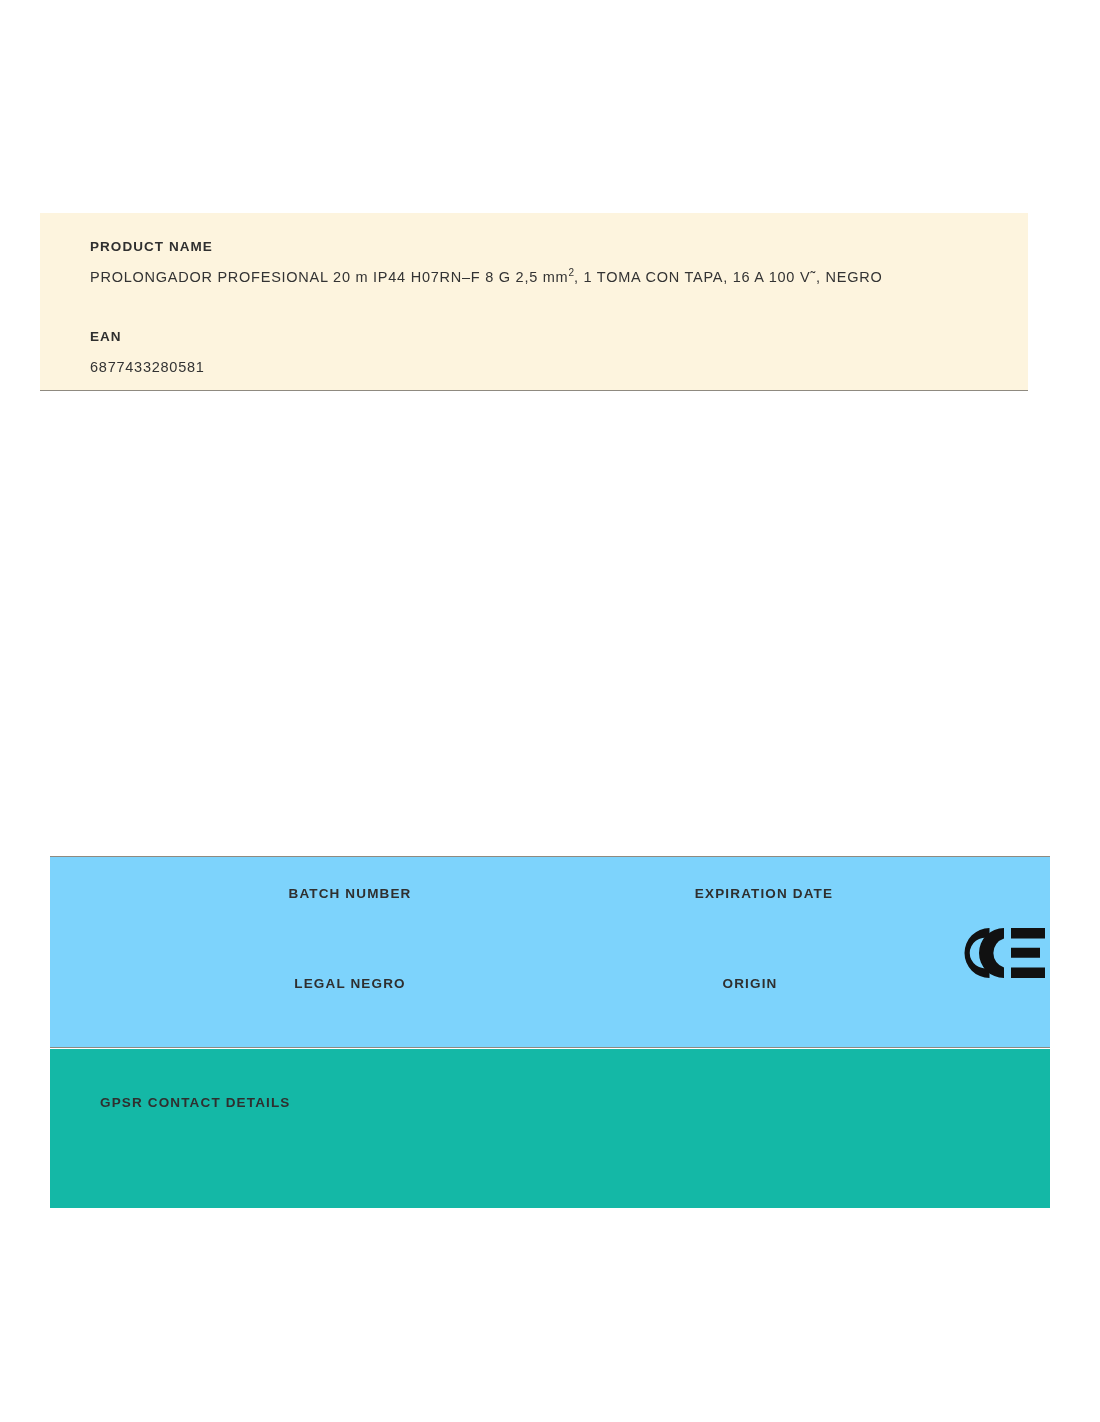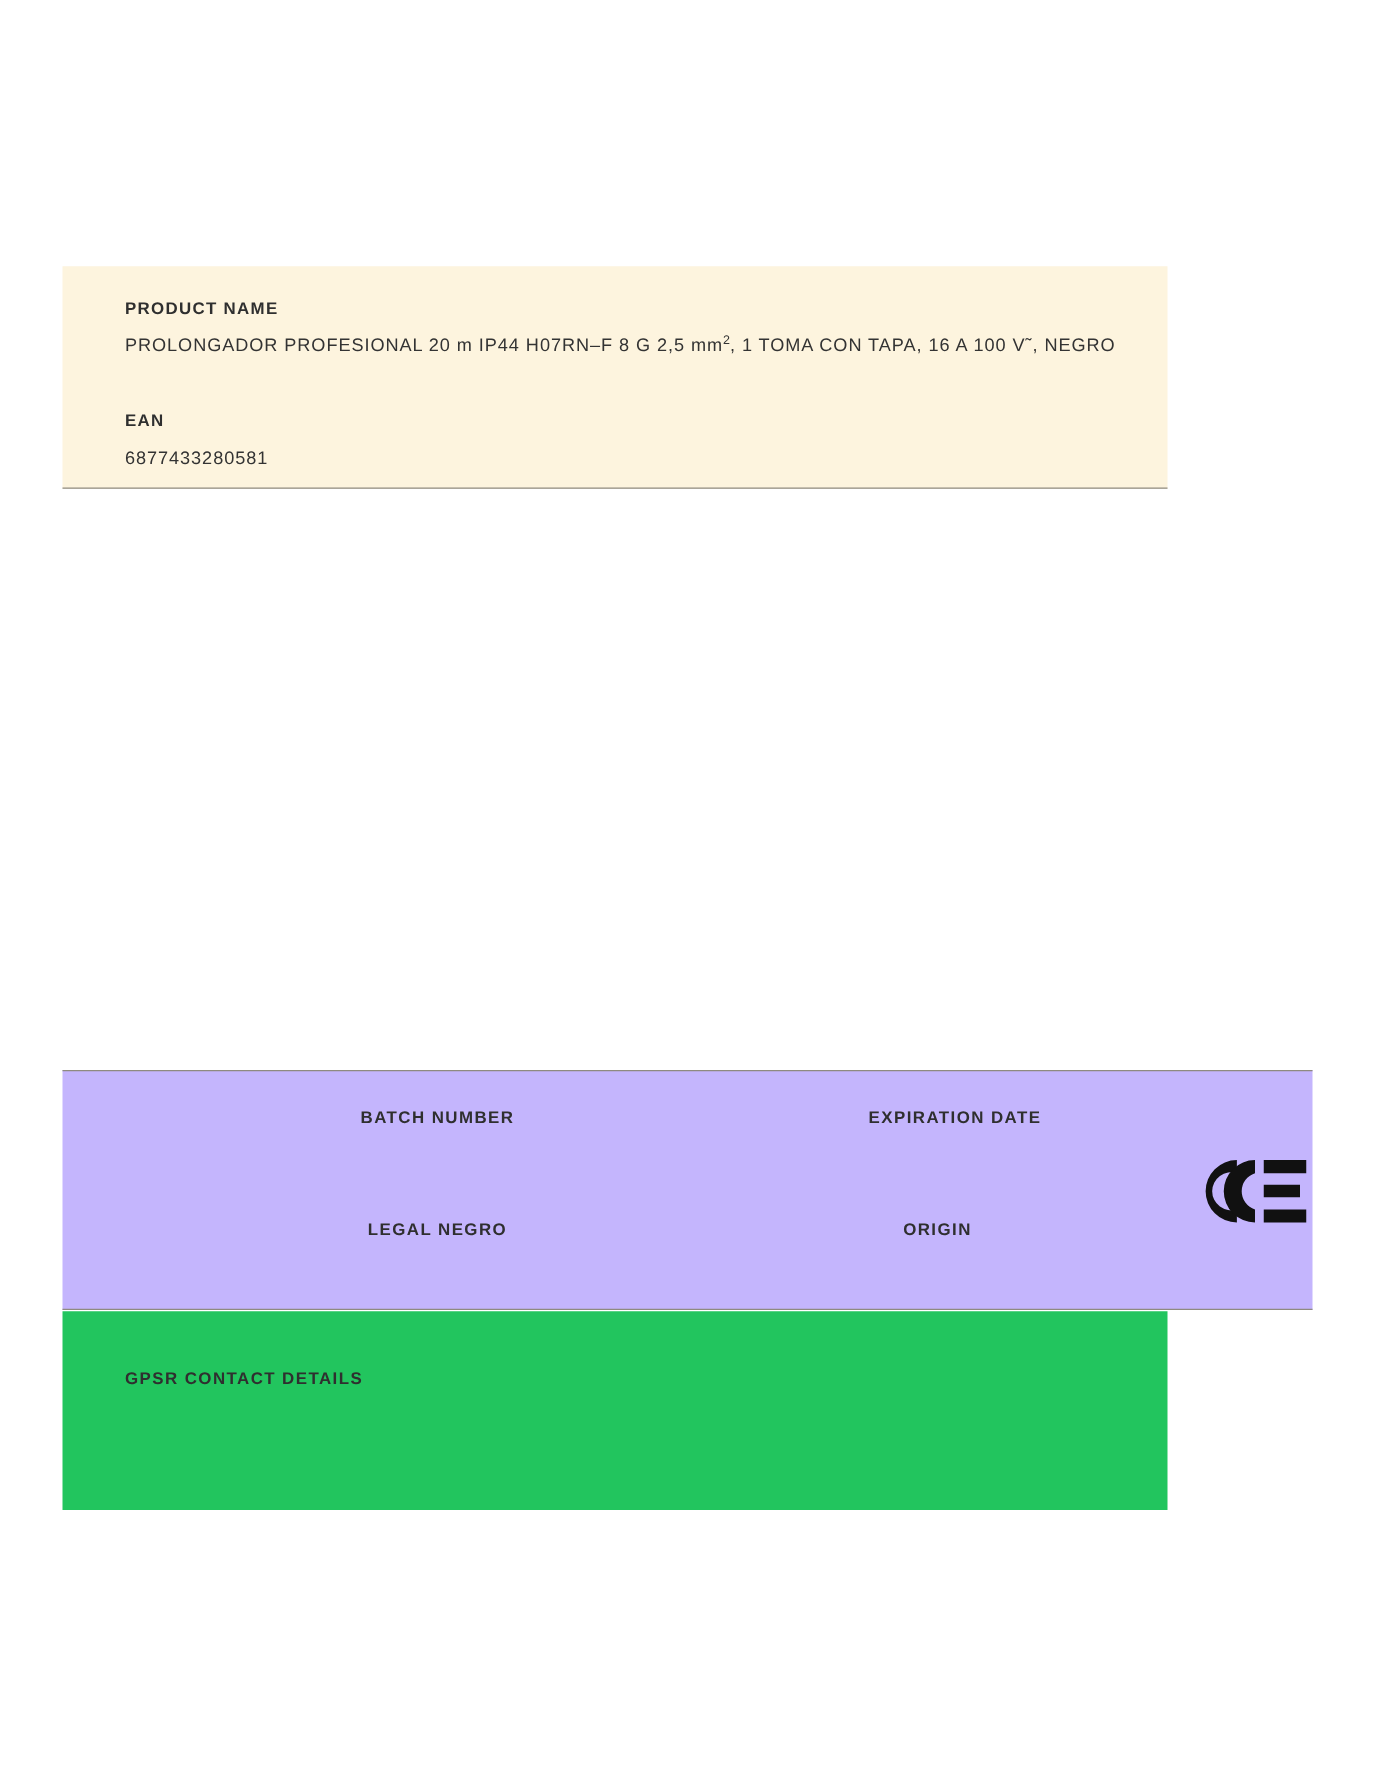--- a/index.html
+++ b/index.html
@@ -20,23 +20,23 @@
     position: absolute;
     left: 0;
     top: 0;
     width: 1100px;
     height: 1422px;
   }
 
   
   .top-block {
     position: absolute;
-    left: 50px;
+    left: 40px;
     top: 213px;
-    width: 884px;
+    width: 988px;
     height: 178px;
     background: #fdf4de;
     box-sizing: border-box;
     text-decoration: underline;
   }
   .top-block .rule {
     position: absolute;
     left: 0;
     bottom: 0;
     width: 100%;
@@ -71,21 +71,21 @@
 
   
 
   
   .mid-block {
     position: absolute;
     left: 50px;
     top: 856px;
     width: 1000px;
     height: 192px;
-    background: #c4b5fd;
+    background: #7dd3fc;
     box-sizing: border-box;
   }
   .mid-block .rule-top {
     position: absolute;
     left: 0; top: 0;
     width: 100%; height: 1px;
     background: #8f8a80;
   }
   .mid-block .rule-bottom {
     position: absolute;
@@ -117,23 +117,23 @@
     width: 100px;
     height: 62px;
   }
   .ce-mark svg { display: block; }
 
   
   .gpsr-block {
     position: absolute;
     left: 50px;
     top: 1049px;
-    width: 884px;
+    width: 1000px;
     height: 159px;
-    background: #22c55e;
+    background: #14b8a6;
     box-sizing: border-box;
   }
   .gpsr-label {
     position: absolute;
     left: 50px;
     top: 46px;
     font-size: 13.5px;
     font-weight: bold;
     letter-spacing: 1.15px;
     color: #2f2f2f;

